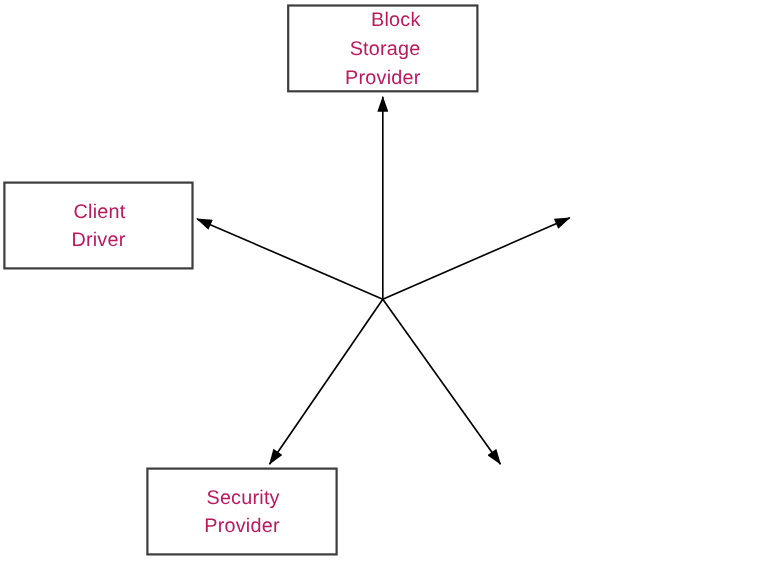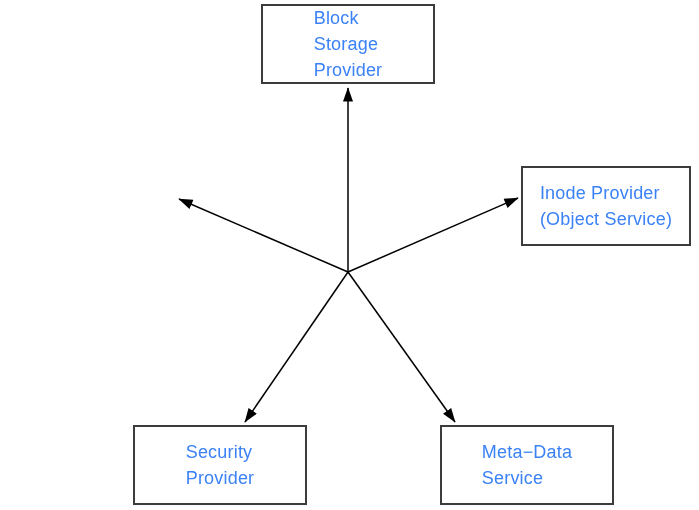--- a/index.html
+++ b/index.html
@@ -27,22 +27,22 @@
     box-sizing: border-box;
     border: 2px solid #3c3c3c;
     background: #ffffff;
     display: flex;
     align-items: center;
     justify-content: center;
   }
   .node-label {
     font-size: 18px;
     line-height: 26px;
-    color: #3b82f6;
-    text-align: left;
+    color: #be185d;
+    text-align: right;
     white-space: pre-line;
     letter-spacing: 0.2px;
   }
   .node-block-storage   { left: 261px; top: 4px;   width: 174px; height: 80px; }
   .node-client-driver   { left: 3px;   top: 165px; width: 173px; height: 80px; }
   .node-inode-provider  { left: 521px; top: 166px; width: 170px; height: 80px; }
   .node-security        { left: 88px;  top: 425px; width: 174px; height: 80px; margin-left: 45px; }
   .node-metadata        { left: 440px; top: 425px; width: 174px; height: 80px; }
 </style>
 </head>
@@ -62,29 +62,25 @@
     <line x1="348" y1="272" x2="245" y2="422" stroke="#000000" stroke-width="1.5" marker-end="url(#arrowhead)"></line>
     <line x1="348" y1="272" x2="455" y2="422" stroke="#000000" stroke-width="1.5" marker-end="url(#arrowhead)"></line>
   </svg>
 
   <div class="node node-block-storage">
     <div class="node-label">Block
 Storage
 Provider</div>
   </div>
 
+  <div class="node node-client-driver">
+    <div class="node-label">Client
+Driver</div>
+  </div>
 
-  <div class="node node-inode-provider">
-    <div class="node-label">Inode Provider
-(Object Service)</div>
-  </div>
 
   <div class="node node-security">
     <div class="node-label">Security
 Provider</div>
   </div>
 
-  <div class="node node-metadata">
-    <div class="node-label">Meta−Data
-Service</div>
-  </div>
 
 </div>
 
 </body></html>

